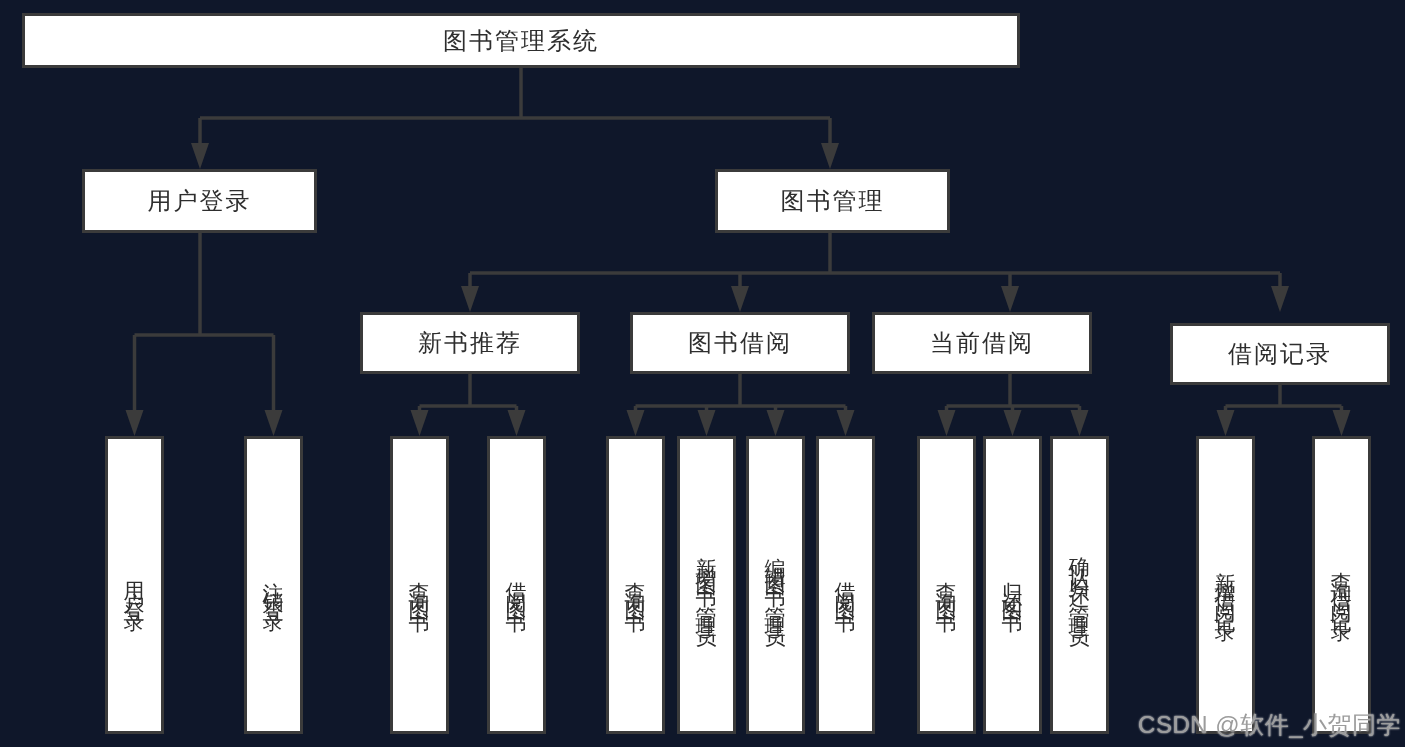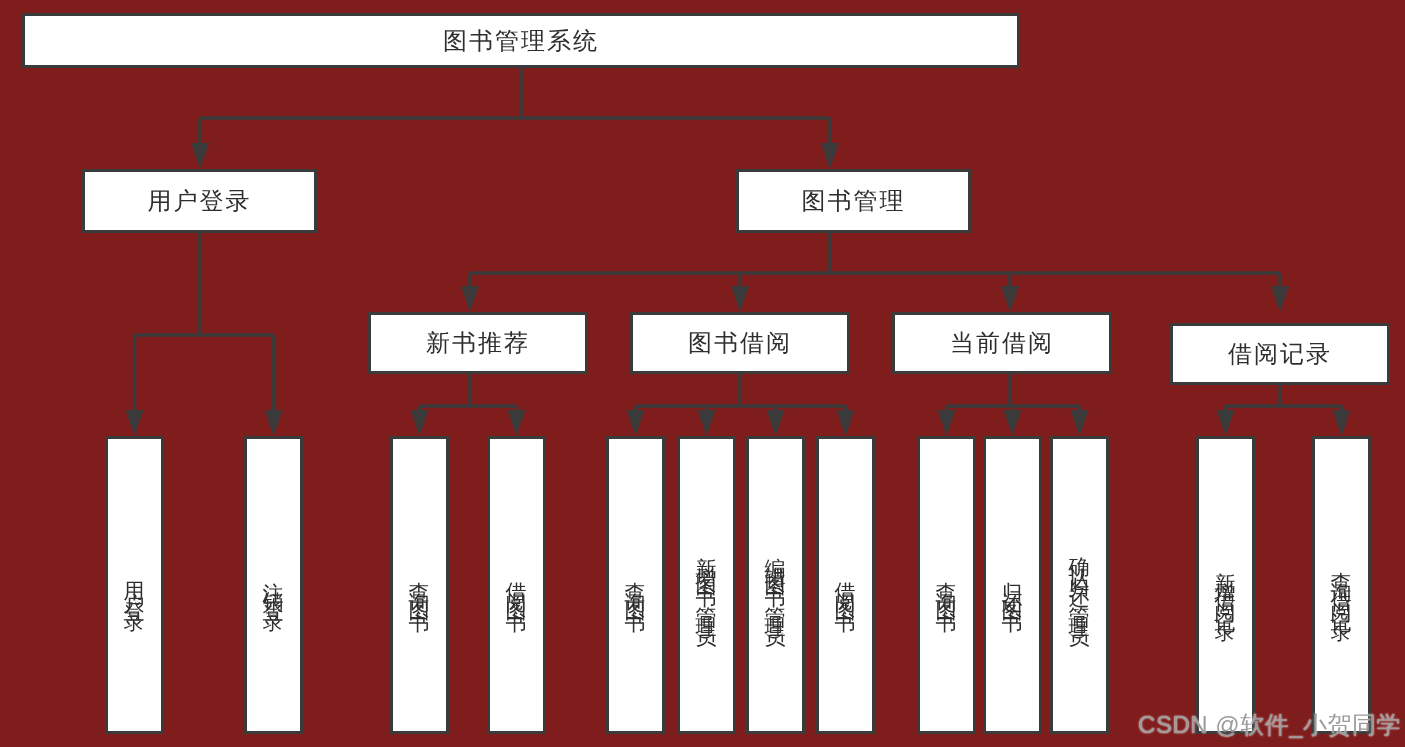--- a/index.html
+++ b/index.html
@@ -8,21 +8,21 @@
     background: #ffffff;
     width: 1405px;
     height: 747px;
     overflow: hidden;
     font-family: "Liberation Sans", sans-serif;
   }
   .canvas {
     position: relative;
     width: 1405px;
     height: 747px;
-    background: #7f1d1d;
+    background: #0f172a;
   }
   .connectors {
     position: absolute;
     left: 0;
     top: 0;
     width: 1405px;
     height: 747px;
     pointer-events: none;
   }
   .node {
@@ -116,31 +116,31 @@
     </g>
   </svg>
 
   <div class="node root-box">
     <span class="hlabel">图书管理系统</span>
   </div>
 
   <div class="node lvl2" style="left:82px;">
     <span class="hlabel">用户登录</span>
   </div>
-  <div class="node lvl2" style="left:736px;">
+  <div class="node lvl2" style="left:715px;">
     <span class="hlabel">图书管理</span>
   </div>
 
-  <div class="node lvl3" style="left:360px;margin-left:8px;">
+  <div class="node lvl3" style="left:360px;">
     <span class="hlabel">新书推荐</span>
   </div>
   <div class="node lvl3" style="left:630px;">
     <span class="hlabel">图书借阅</span>
   </div>
-  <div class="node lvl3" style="left:892px;">
+  <div class="node lvl3" style="left:872px;">
     <span class="hlabel">当前借阅</span>
   </div>
   <div class="node lvl3" style="left:1170px;margin-top:11px;">
     <span class="hlabel">借阅记录</span>
   </div>
 
   <div class="node leaf" style="left:105px;">
     <span class="vlabel">用户登录</span>
   </div>
   <div class="node leaf" style="left:244px;">

